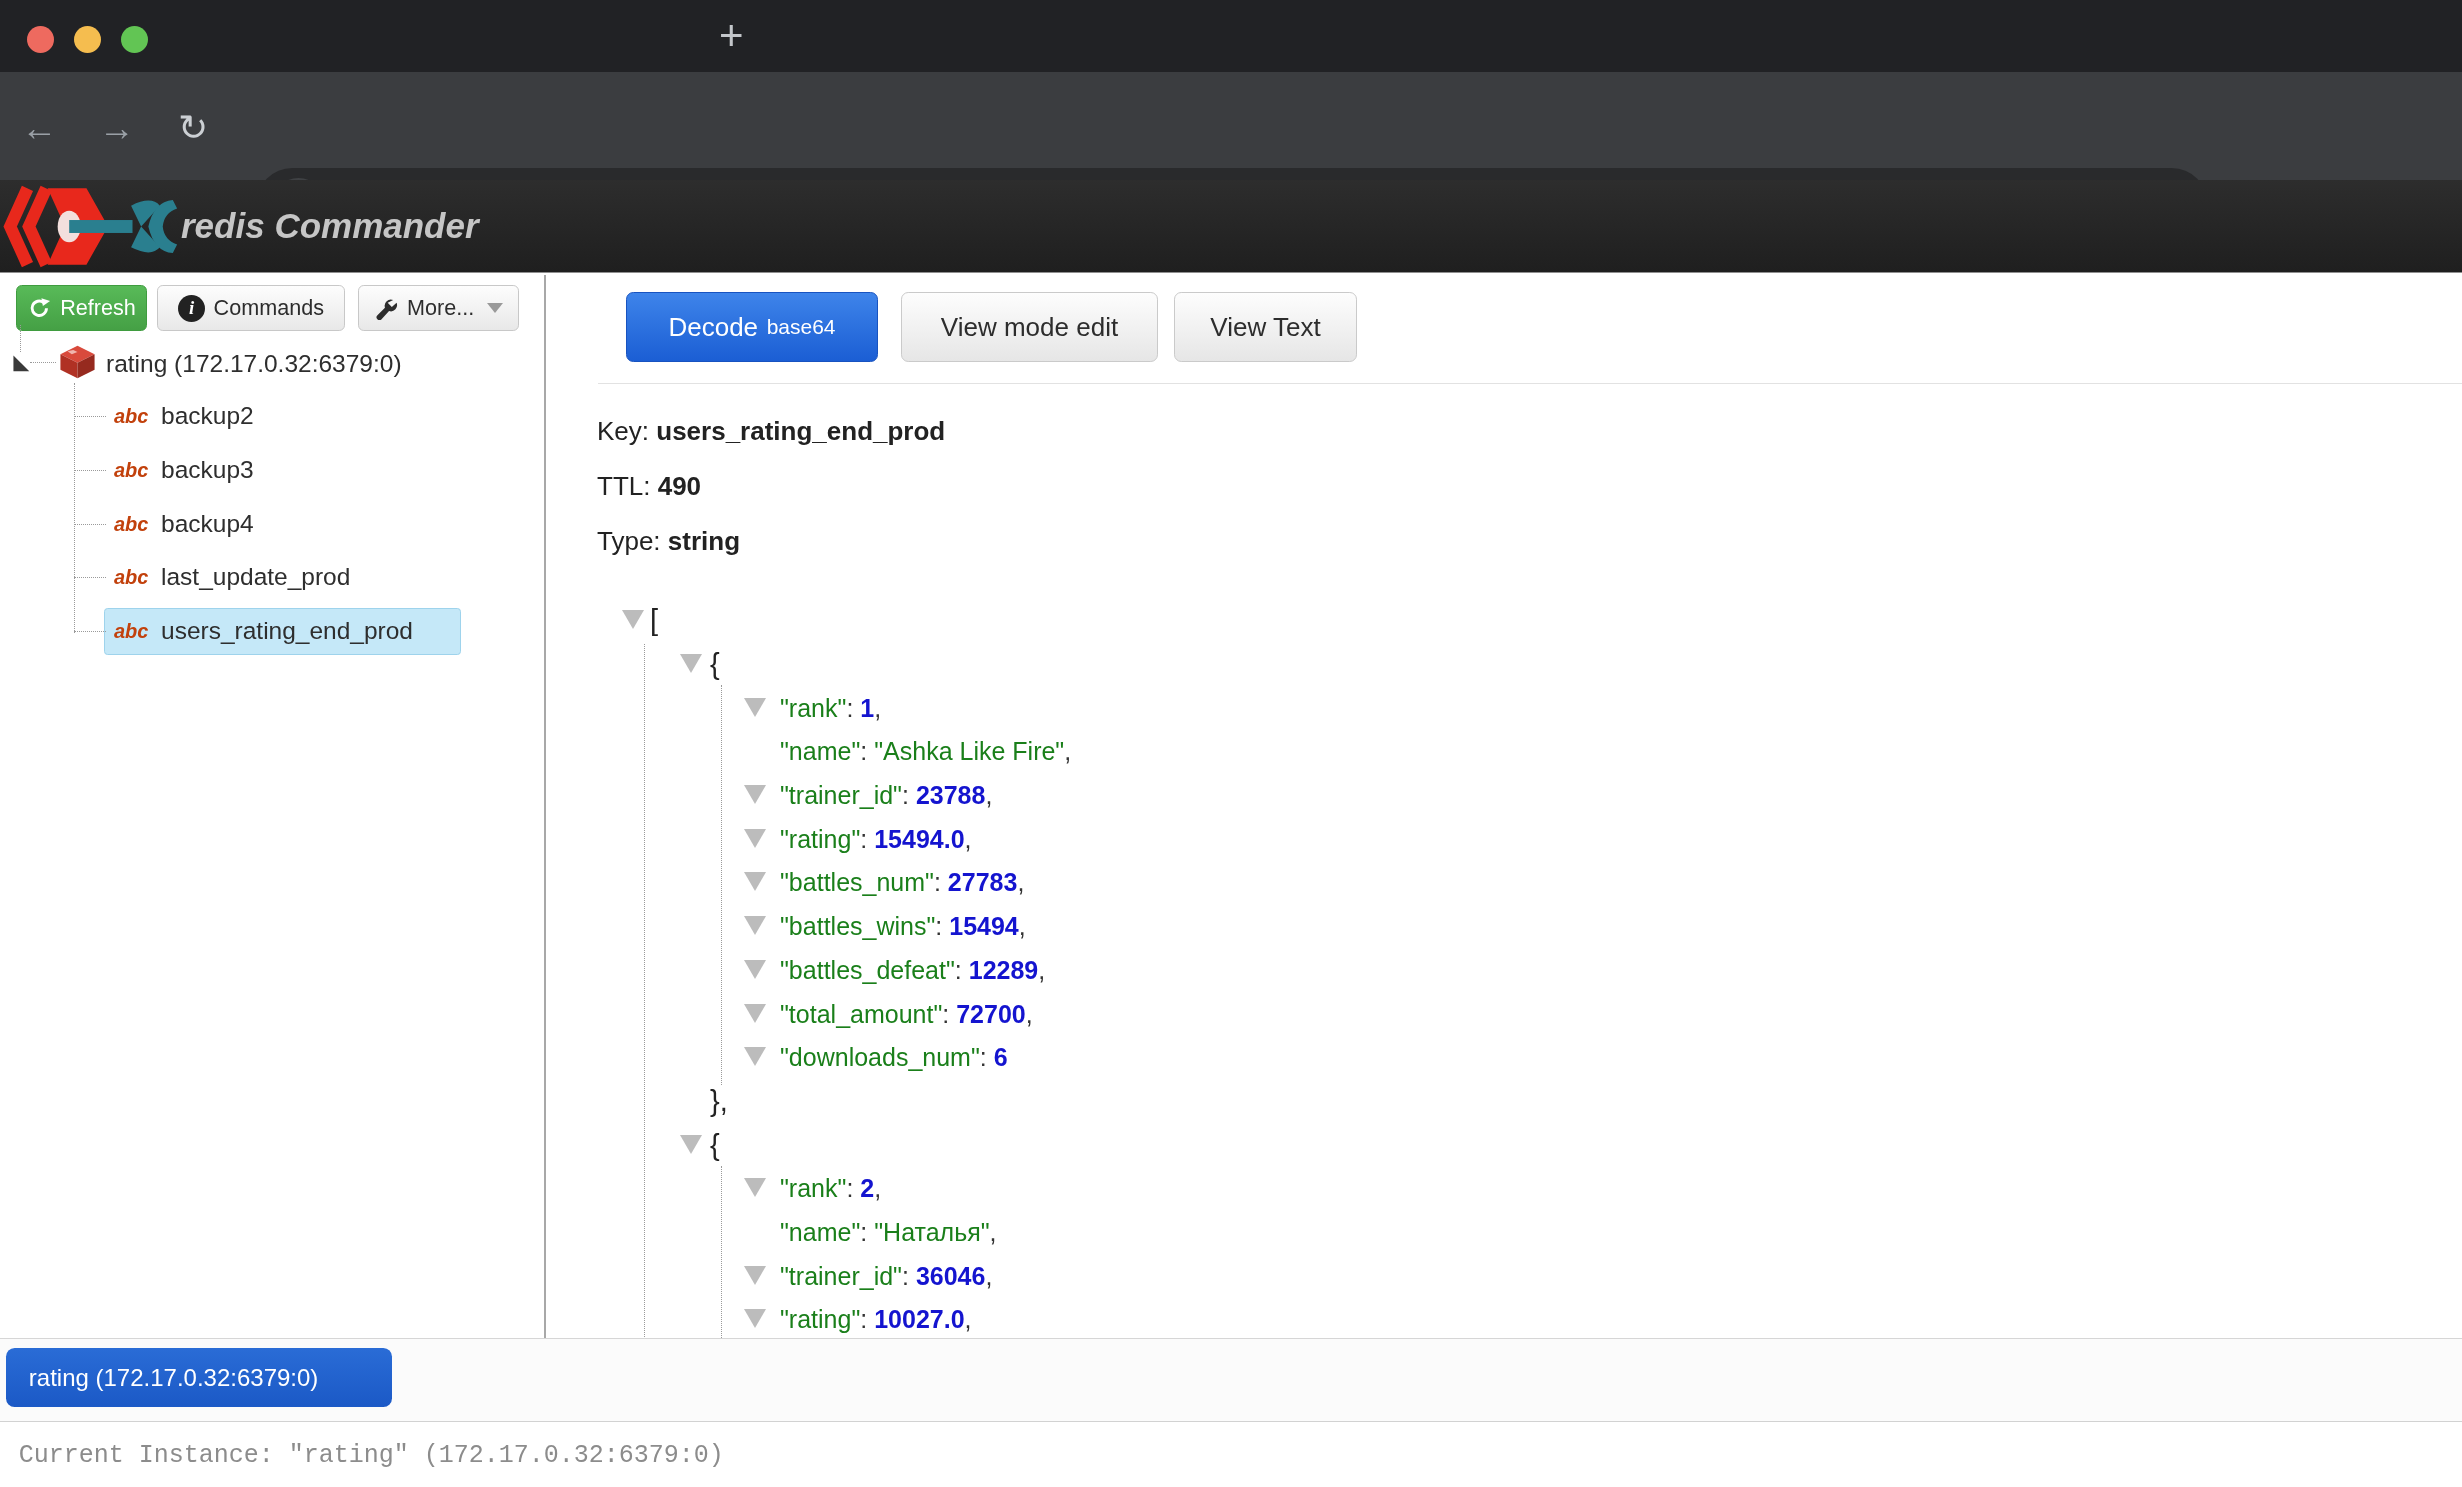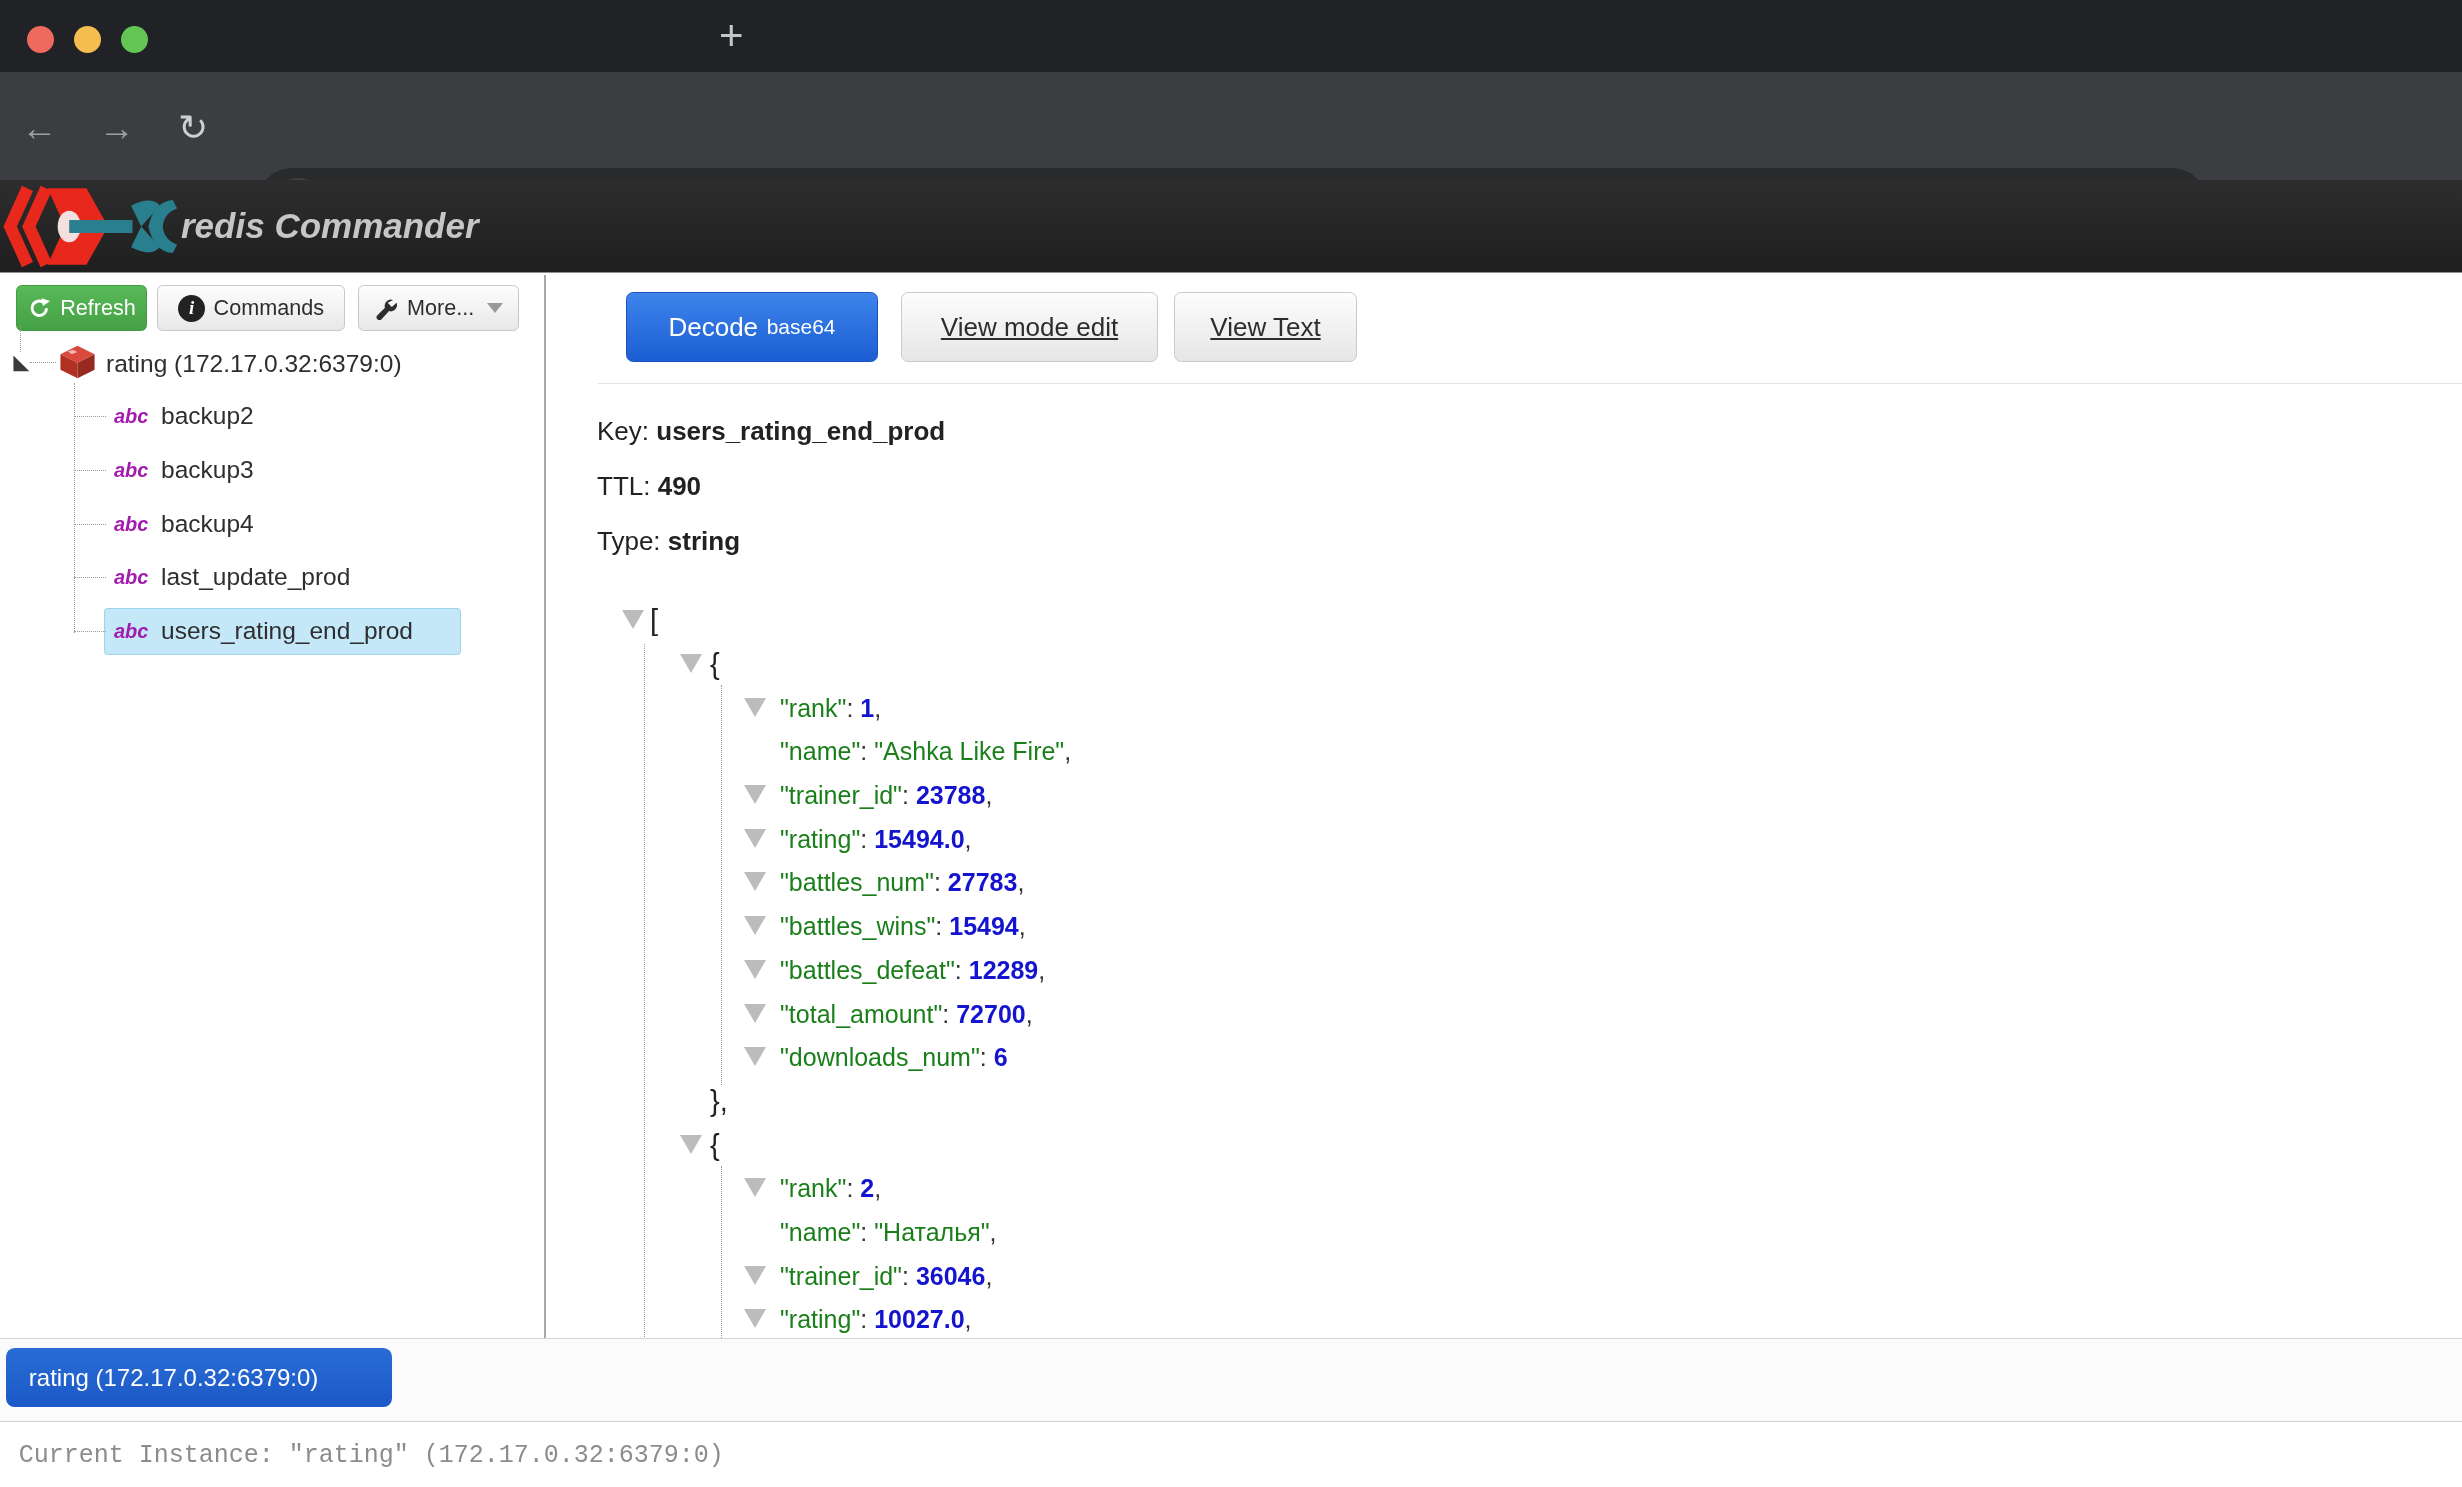--- a/index.html
+++ b/index.html
@@ -63,31 +63,31 @@
   .stub  { position:absolute; border-top:1.4px dotted #9a9a9a; }
 
   #root-toggle { position:absolute; left:11.5px; top:354px; }
   #root-icon { position:absolute; left:59px; top:344px; }
   #root-label { position:absolute; left:106px; top:350px; font-size:24.5px; color:#2e2e2e; white-space:nowrap; }
 
   .tree-row { position:absolute; left:0; width:544px; height:47px; }
   .tree-row .selbox { position:absolute; left:104px; top:0px; width:357px; height:47px;
     background:#c5e8f8; border:1.4px solid #9ed3ec; border-radius:3.6px; }
   .tree-row .abc { position:absolute; left:114px; top:11.5px; font-size:20px; font-weight:bold;
-    font-style:italic; color:#a21caf; }
+    font-style:italic; color:#c2410c; }
   .tree-row .lbl { position:absolute; left:161px; top:9.3px; font-size:24.5px; color:#2e2e2e; white-space:nowrap; }
 
   
   .mbtn {
     position:absolute; top:292px; height:70px; border-radius:7.2px;
     display:flex; align-items:center; justify-content:center; gap:8.6px;
     font-size:26px; cursor:pointer;margin-left:28px;
   }
   .mbtn-blue { background:linear-gradient(#3e84ea,#1b5ed4); border:1.4px solid #1853c0; color:#fff; }
-  .mbtn-gray { background:linear-gradient(#fdfdfd,#e6e6e6); border:1.4px solid #cacaca; color:#2d2d2d;text-decoration:underline; }
+  .mbtn-gray { background:linear-gradient(#fdfdfd,#e6e6e6); border:1.4px solid #cacaca; color:#2d2d2d; }
   #main-hr { position:absolute; left:598px; top:383px; width:1864px; height:1.4px; background:#e2e2e2; }
 
   .meta-row { position:absolute; left:597px; font-size:26px; color:#222; white-space:nowrap; }
   .meta-row b { font-weight:bold; }
 
   #json-layer { position:absolute; left:0; top:0; width:2462px; height:1338px; overflow:hidden; }
   .jrow { position:absolute; left:0; width:2462px; height:44px; line-height:44px; font-size:25px; white-space:nowrap; }
   .jrow .tri { position:absolute; width:0; height:0;
     border-left:11.5px solid transparent; border-right:11.5px solid transparent;
     border-top:19.4px solid #bcbcbc; }

